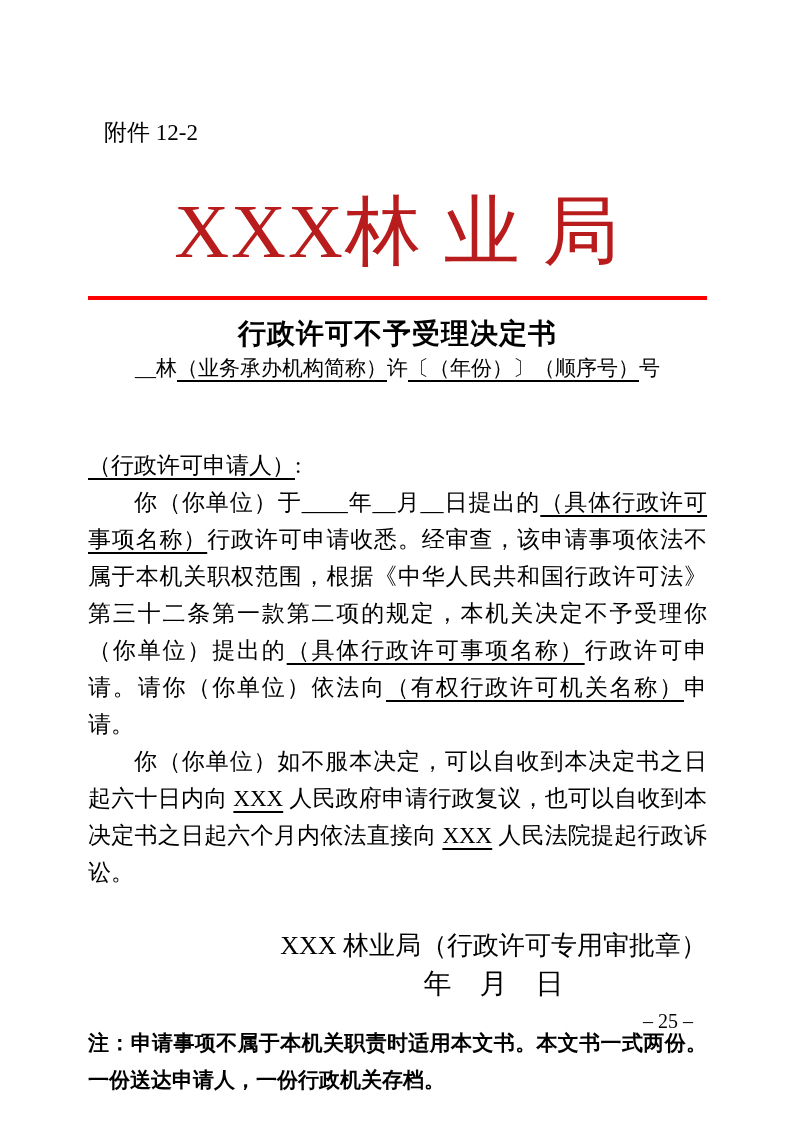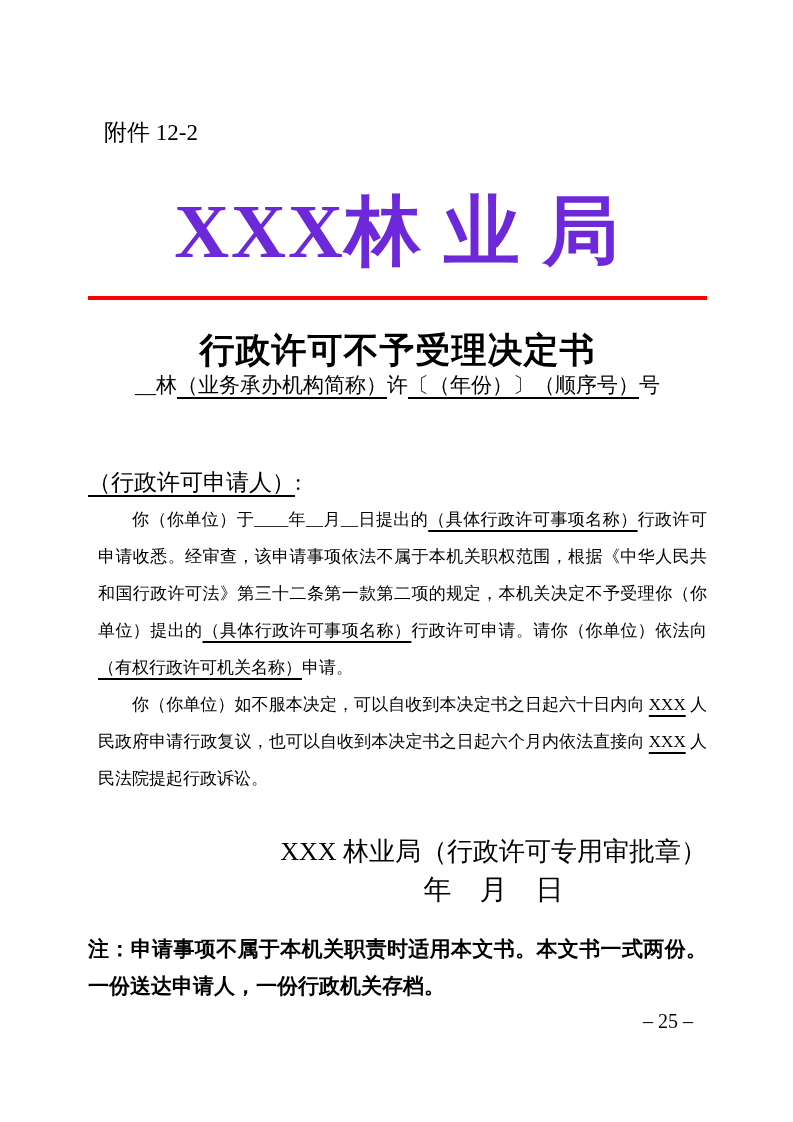--- a/index.html
+++ b/index.html
@@ -19,55 +19,54 @@
   }
   .attachment {
     margin: 118px 0 0 16px;
     font-size: 23px;
     line-height: 30px;
   }
   .bureau-title {
     margin-top: 40px;
     font-size: 76px;
     line-height: 86px;
-    font-weight: bold;
+    font-weight: normal;
     text-align: center;
     letter-spacing: 2px;
-    color: #6d28d9;
+    color: #b91c1c;
     white-space: nowrap;
   }
   .red-rule {
     margin-top: 22px;
     height: 4px;
     background: #ff0000;
   }
   .doc-title {
-    margin-top: 32px;
-    font-size: 35px;
+    margin-top: 15px;
+    font-size: 28px;
     line-height: 38px;
     font-weight: bold;
     text-align: center;
     letter-spacing: 1px;
   }
   .doc-number {
     font-size: 21px;
     line-height: 30px;
     text-align: center;
   }
   .salutation {
     margin-top: 64px;
     font-size: 23px;
     line-height: 37px;
   }
   .para {
-    font-size: 17px;
+    font-size: 23px;
     line-height: 37px;
     text-align: justify;
     text-indent: 2em;
-    margin-left: 10px;
   }
   .u {
     text-decoration: underline;
     text-decoration-thickness: 1.5px;
     text-underline-offset: 5px;
   }
   .signature {
     margin-top: 36px;
     text-align: right;
   }

